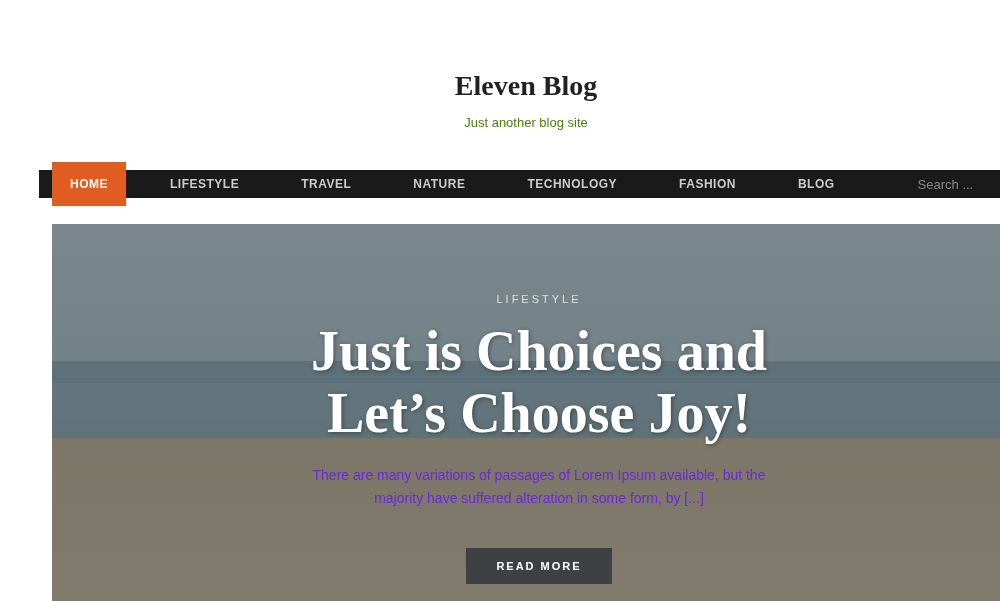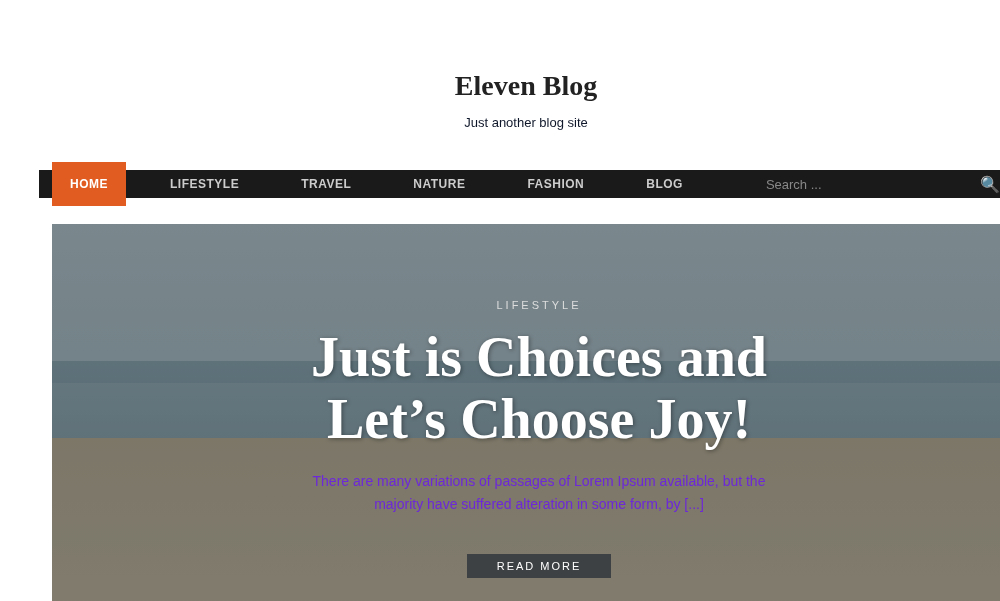--- a/index.html
+++ b/index.html
@@ -12,21 +12,21 @@
       padding: 18px 0 14px;
     }
     #site-title {
       font-family: Georgia, serif;
       font-size: 28px;
       font-weight: bold;
       color: #222;
     }
     #site-tagline {
       font-size: 13px;
-      color: #0f172a;
+      color: #4d7c0f;
       margin-top: 2px;
     }
 
     
     #navbar {
       background: #1a1a1a;
       display: flex;
       align-items: center;
       height: 28px;
       padding: 0 0 0 0;
@@ -141,41 +141,42 @@
       margin-bottom: 26px;
       max-width: 500px;
       margin-left: auto;
       margin-right: auto;
     }
     #hero-read-more {
       display: inline-block;
       background: rgba(50,55,60,0.85);
       color: #fff;
       font-size: 11px;
-      font-weight: normal;
+      font-weight: bold;
       letter-spacing: 2px;
       text-transform: uppercase;
-      padding: 6px 30px;
+      padding: 12px 30px;
       cursor: pointer;
       border: none;
     }
   </style>
 </head>
 <body>
 
 <div id="header">
   <div id="site-title">Eleven Blog</div>
   <div id="site-tagline">Just another blog site</div>
 </div>
 
 <nav id="navbar">
   <div class="nav-item home-active">HOME</div>
   <div class="nav-item">LIFESTYLE</div>
   <div class="nav-item">TRAVEL</div>
   <div class="nav-item">NATURE</div>
+  <div class="nav-item">TECHNOLOGY</div>
   <div class="nav-item">FASHION</div>
   <div class="nav-item">BLOG</div>
   <div class="nav-spacer"></div>
   <div id="search-container">
     <input id="search-input" type="text" placeholder="Search ..." style="">
     <span id="search-icon-btn">🔍</span>
   </div>
 </nav>
 
 <div id="hero">

